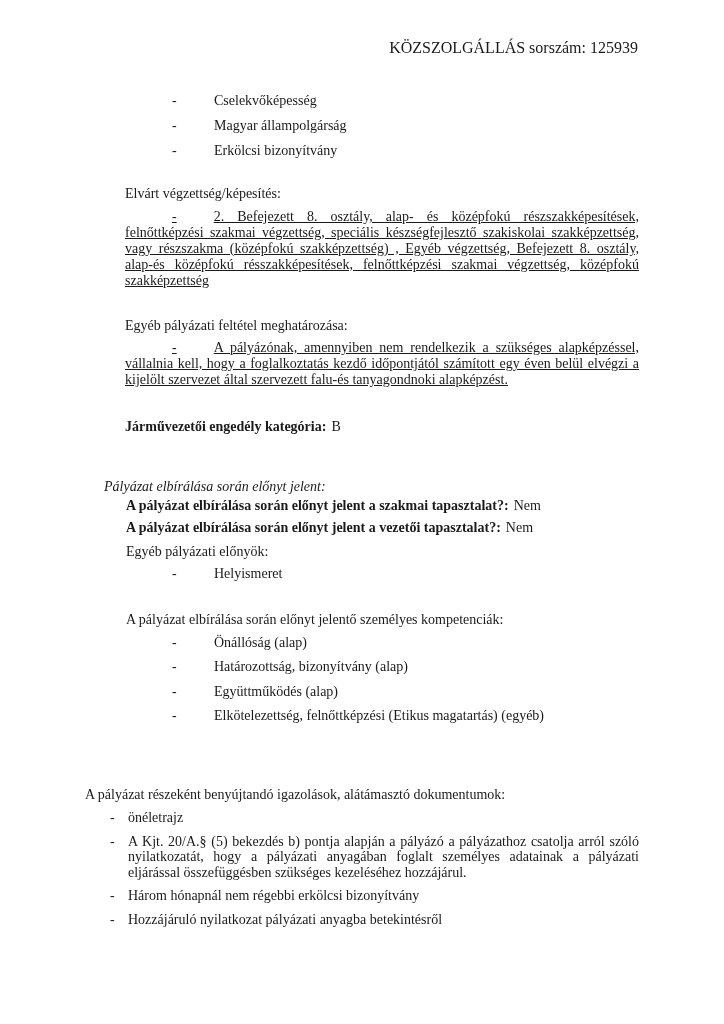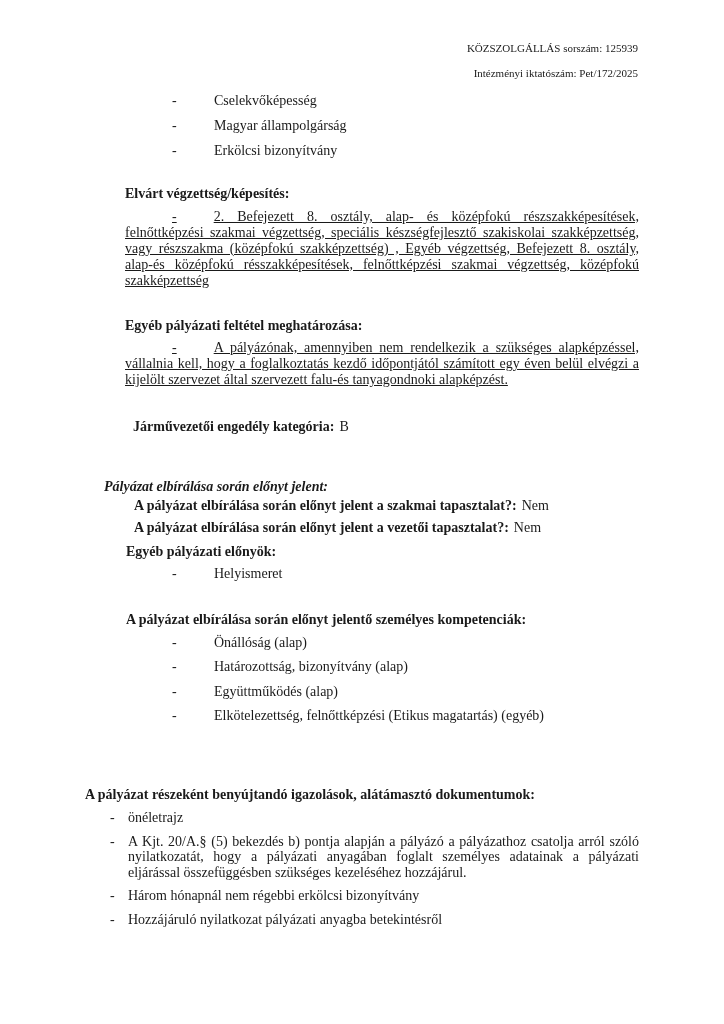--- a/index.html
+++ b/index.html
@@ -12,41 +12,41 @@
     font-size: 14px;
     color: #1a1a1a;
     overflow: hidden;
   }
   .b { font-weight: bold; }
 
   
   .hdr {
     position: absolute;
     right: 86px;
-    font-size: 11px;
+    font-size: 16px;
     text-align: right;
     line-height: 16px;
     white-space: nowrap;
   }
 
   
   .hang-row {
     position: absolute;
     left: 0;
     right: 60px;
     padding-left: 214px;
     line-height: 16px;
   }
   .hang-row .dash { position: absolute; left: 172px; top: 0; }
 
   
   .heading {
     position: absolute;
     left: 125px;
-    font-weight: bold;
+    font-weight: normal;
     line-height: 17px;
     white-space: nowrap;
   }
   .heading.italic { font-style: italic; left: 104px; }
   .heading.wide { left: 85px; }
 
   
   .ipara {
     position: absolute;
     left: 125px;
@@ -57,42 +57,40 @@
     text-decoration: underline;
   }
   .ipara .gap { display: inline-block; width: 37px; }
 
   
   .qline {
     position: absolute;
     left: 126px;
     line-height: 16px;
     white-space: nowrap;
-    margin-left: 8px;
   }
   .qline .ans, .kv .val { margin-left: 5px; font-weight: normal; }
 
   
   .doc-list { position: absolute; left: 85px; top: 810px; width: 554px; }
   .doc-item {
     position: relative;
     padding-left: 43px;
     text-align: justify;
     line-height: 15.6px;
     margin-bottom: 8px;
   }
   .doc-item .dash { position: absolute; left: 25px; top: 0; }
 </style>
 </head>
 <body>
 
 <div class="page">
 
   <div class="hdr" style="top:40px">KÖZSZOLGÁLLÁS sorszám: 125939</div>
-  <div class="hdr" style="top:65px">Intézményi iktatószám: Pet/172/2025</div>
 
   <div class="hang-row" style="top:93px">
     <span class="dash">-</span>
     <span>Cselekvőképesség</span>
   </div>
   <div class="hang-row" style="top:118px">
     <span class="dash">-</span>
     <span>Magyar állampolgárság</span>
   </div>
   <div class="hang-row" style="top:143px">

